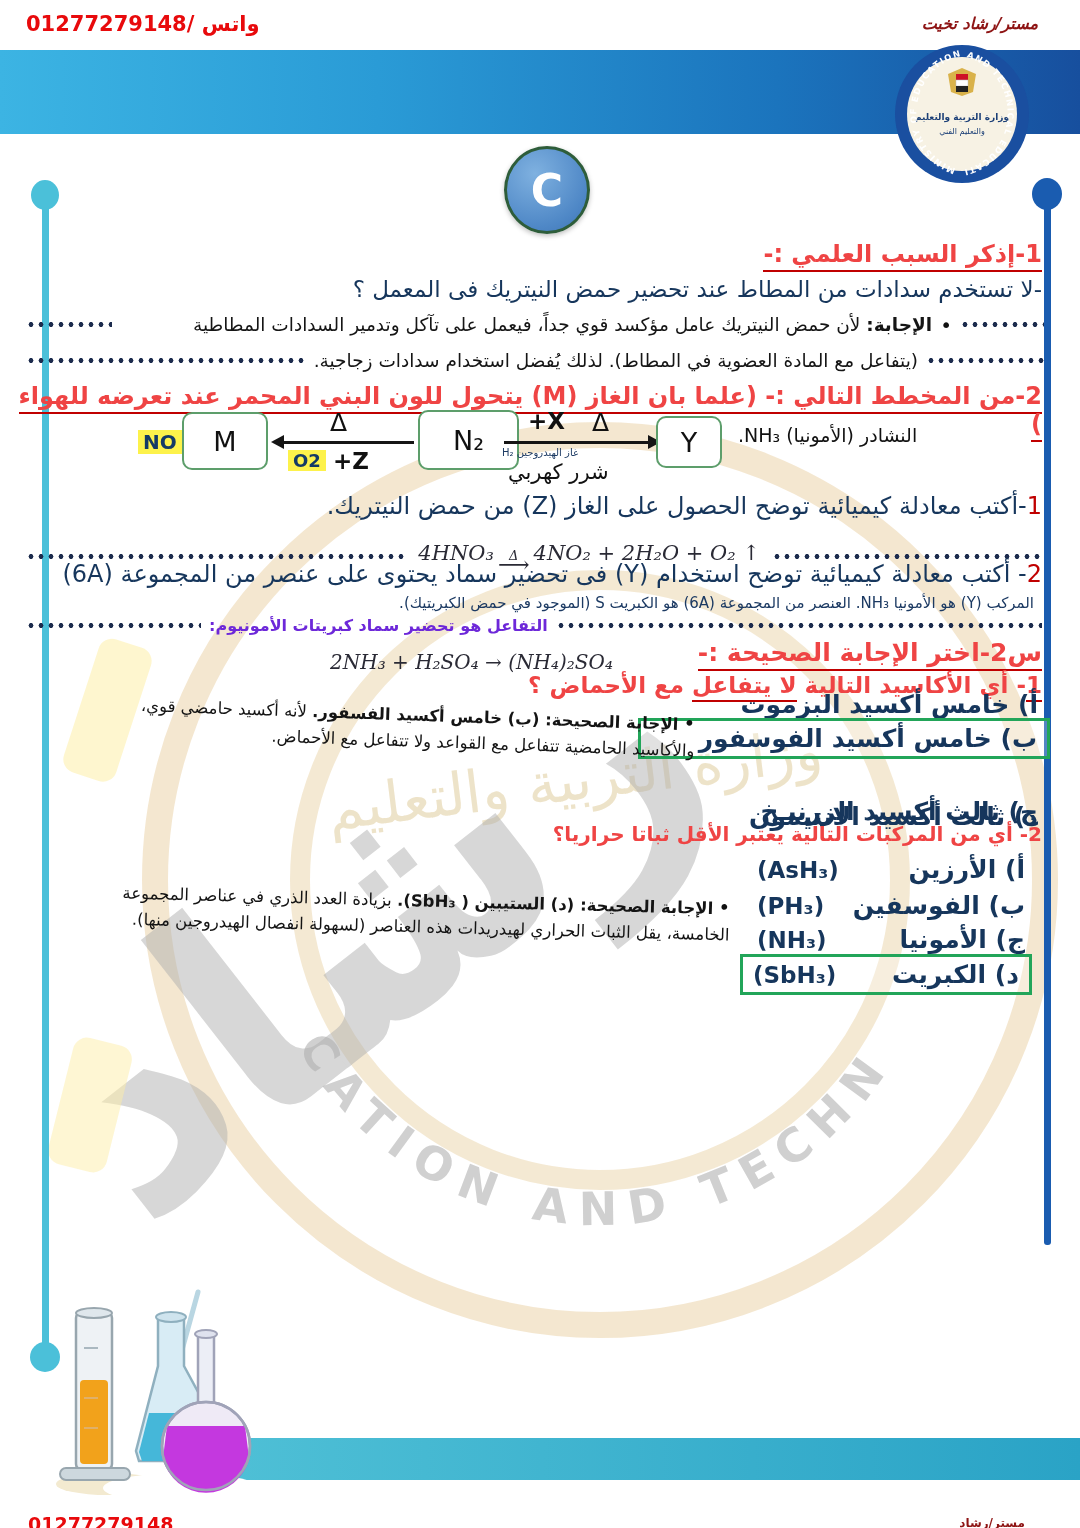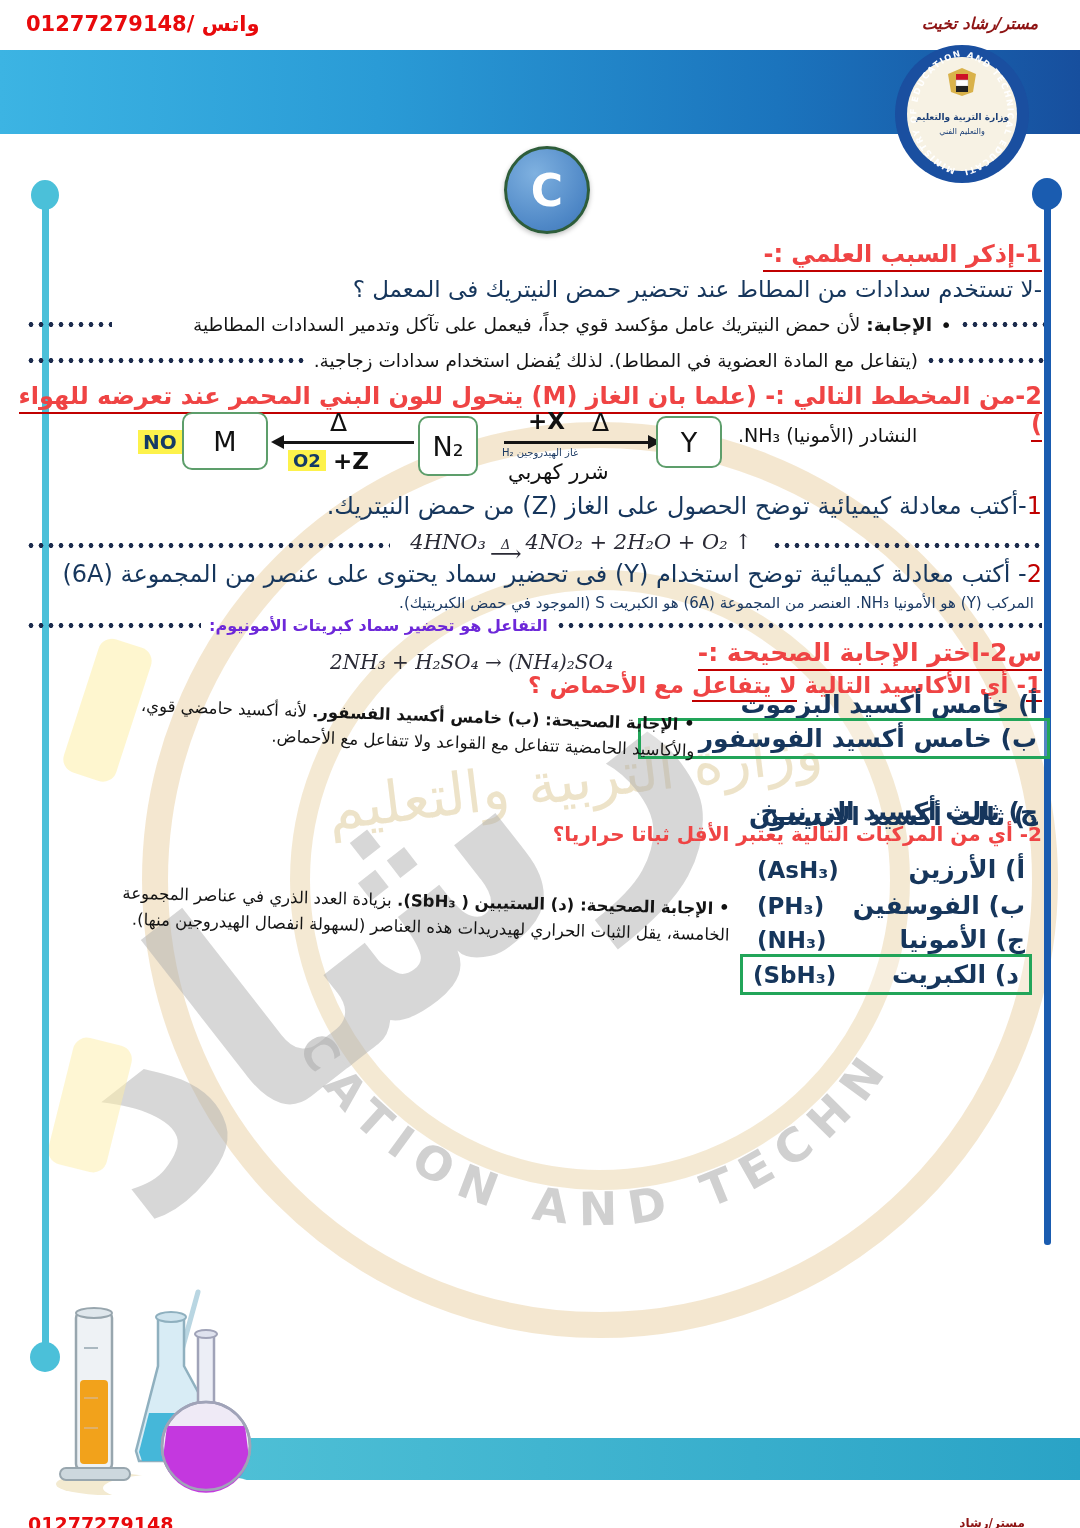--- a/index.html
+++ b/index.html
@@ -45,21 +45,21 @@
   .hl{ background:#fdf24b; padding:0 5px; font-weight:bold; color:#143a66; font-size:20px;}
   .arrow-line{ position:absolute; height:3px; background:#151515;}
   .arrow-line.to-left::before{ content:""; position:absolute; left:-11px; top:-6px;
     border-top:7px solid transparent; border-bottom:7px solid transparent; border-right:13px solid #151515;}
   .arrow-line.to-right::after{ content:""; position:absolute; right:-11px; top:-6px;
     border-top:7px solid transparent; border-bottom:7px solid transparent; border-left:13px solid #151515;}
   .dlabel{ position:absolute; color:#111; font-weight:500;}
 
   
   .eqf{ font-family:"DejaVu Serif", serif; font-style:italic; color:#2a2a35; }
-  .eqrow{ display:flex; direction:ltr; align-items:center; gap:20px;}
+  .eqrow{ display:flex; direction:ltr; align-items:center; gap:12px;margin-top:11px;}
   .arrspan{ display:inline-flex; flex-direction:column; align-items:center; line-height:.55; margin:0 4px;}
   .arrspan .d{ font-size:13px; font-style:italic;}
   .arrspan .a{ font-size:22px; font-style:normal;}
 
   
   .opt{ color:#16365c; font-weight:bold; font-size:25px; direction:rtl; text-align:right;}
   .correct-box{ border:3px solid #22a559; display:flex; direction:rtl; align-items:center;
     padding:3px 10px; background:rgba(255,255,255,.25);}
   .note{ color:#141414; font-size:16.5px; direction:rtl; text-align:right; line-height:1.6;}
   .note b{ font-weight:bold; }
@@ -149,21 +149,21 @@
 
 <div class="abs z2" style="left:130px; top:408px; width:815px; height:92px;">
   <span class="hl abs" style="left:8px; top:22px;">NO</span>
   <div class="dbox" style="left:52px; top:4px; width:86px; height:58px;">M</div>
 
   <div class="arrow-line to-left" style="left:152px; top:33px; width:132px;"></div>
   <span class="dlabel" style="left:200px; top:0px; font-size:25px;">Δ</span>
   <span class="hl abs" style="left:158px; top:42px; font-size:18px;">O2</span>
   <span class="dlabel" style="left:203px; top:40px; font-size:23px; font-weight:bold;">+Z</span>
 
-  <div class="dbox" style="left:288px; top:8px; width:60px; height:60px;">N₂</div>
+  <div class="dbox" style="left:288px; top:2px; width:101px; height:60px;">N₂</div>
 
   <div class="arrow-line to-right" style="left:374px; top:33px; width:146px;"></div>
   <span class="dlabel" style="left:398px; top:0px; font-size:23px; font-weight:bold;">+X</span>
   <span class="dlabel" style="left:462px; top:0px; font-size:25px;">Δ</span>
   <span class="dlabel small-note" style="left:372px; top:39px; font-size:10px;">غاز الهيدروجين H₂</span>
   <span class="dlabel" style="left:378px; top:52px; font-size:21px;">شرر كهربي</span>
 
   <div class="dbox" style="left:526px; top:8px; width:66px; height:52px;">Y</div>
   <span class="dlabel" style="left:608px; top:16px; font-size:19px; direction:rtl;">النشادر (الأمونيا) NH₃.</span>
 </div>

